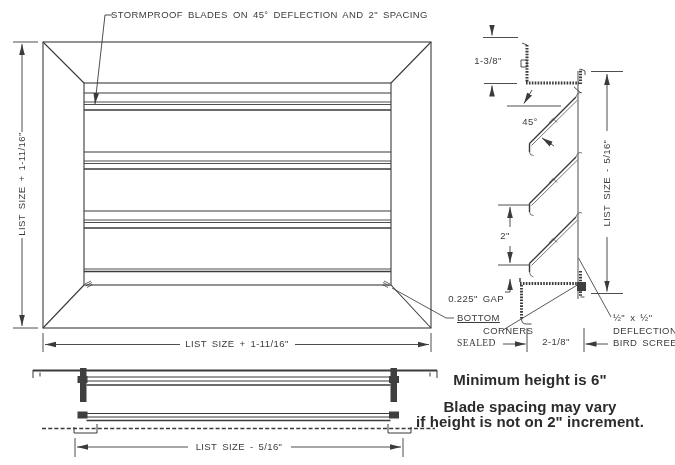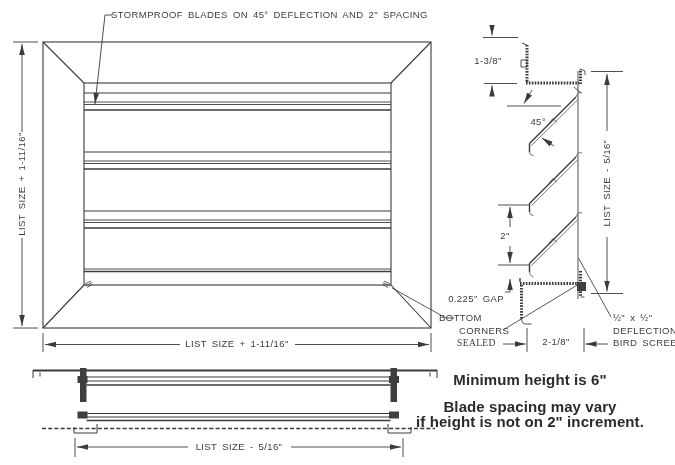--- a/index.html
+++ b/index.html
@@ -162,32 +162,32 @@
   <div class="cad" style="left:111px;top:9px;">STORMPROOF BLADES ON 45° DEFLECTION AND 2" SPACING</div>
 
   <div class="cad vert" style="left:-78px;top:178px;width:200px;">LIST SIZE + 1-11/16"</div>
 
   <div class="cad center" style="left:157px;top:338px;width:160px;">LIST SIZE + 1-11/16"</div>
 
   <div class="cad center" style="left:159px;top:441px;width:160px;">LIST SIZE - 5/16"</div>
 
   <div class="cad center" style="left:466px;top:55px;width:44px;">1-3/8"</div>
 
-  <div class="cad center" style="left:514px;top:116px;width:32px;text-align:right;">45°</div>
+  <div class="cad center" style="left:514px;top:116px;width:32px;">45°</div>
 
   <div class="cad center" style="left:494px;top:230px;width:22px;">2"</div>
 
   <div class="cad right" style="left:436px;top:293px;width:68px;">0.225" GAP</div>
 
   <div class="cad vert" style="left:507px;top:177px;width:200px;">LIST SIZE - 5/16"</div>
 
   <div class="cad center" style="left:528px;top:336px;width:56px;">2-1/8"</div>
 
-  <div class="cad" style="left:439px;top:312px;">BOTTOM</div>
-  <div class="cad" style="left:459px;top:324.5px;">CORNERS</div>
+  <div class="cad" style="left:457px;top:312px;text-decoration:underline;">BOTTOM</div>
+  <div class="cad" style="left:483px;top:324.5px;">CORNERS</div>
   <div class="cad" style="left:457px;top:337px;font-family:Liberation Serif, serif;">SEALED</div>
 
   <div class="cad" style="left:613px;top:312px;">½" x ½"</div>
   <div class="cad" style="left:613px;top:324.5px;">DEFLECTION</div>
   <div class="cad" style="left:613px;top:337px;">BIRD SCREEN</div>
 
   <div class="note" style="left:370px;top:371px;width:320px;">Minimum height is 6"</div>
   <div class="note" style="left:370px;top:398px;width:320px;">Blade spacing may vary</div>
   <div class="note" style="left:370px;top:413px;width:320px;">if height is not on 2" increment.</div>
 

